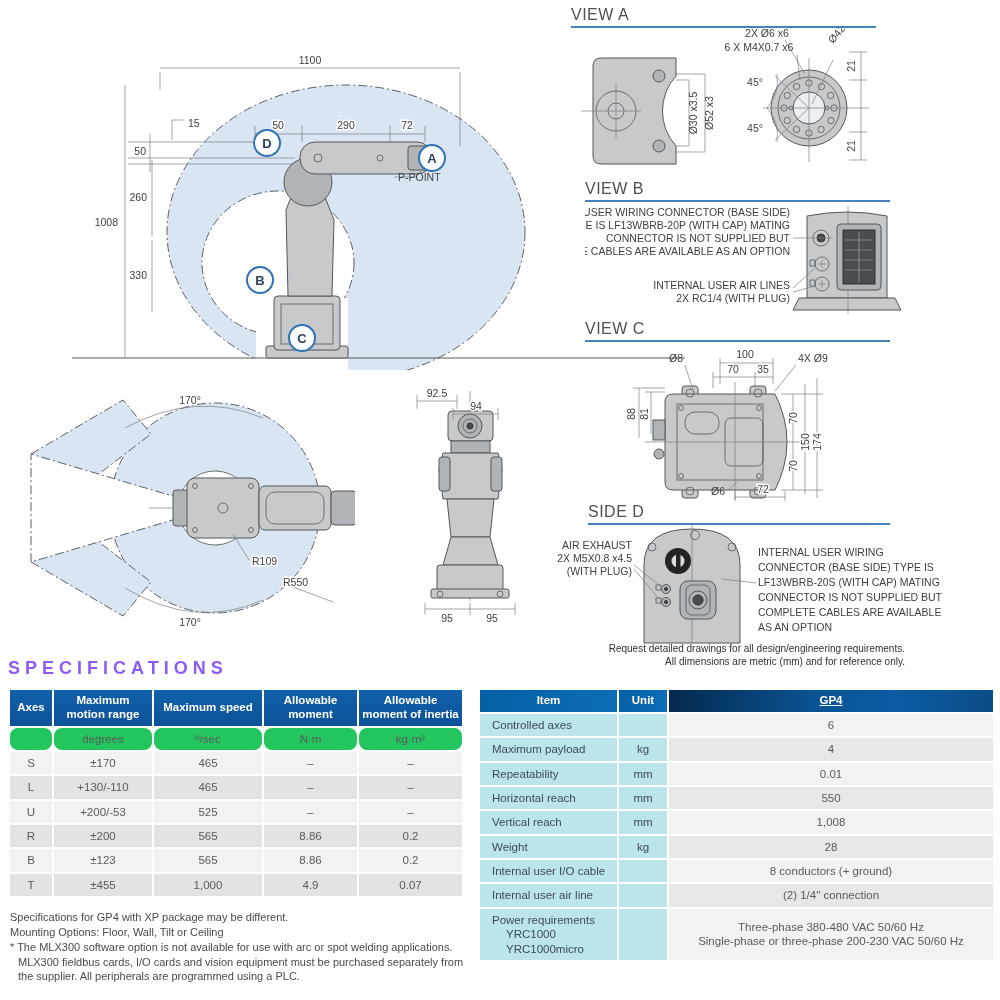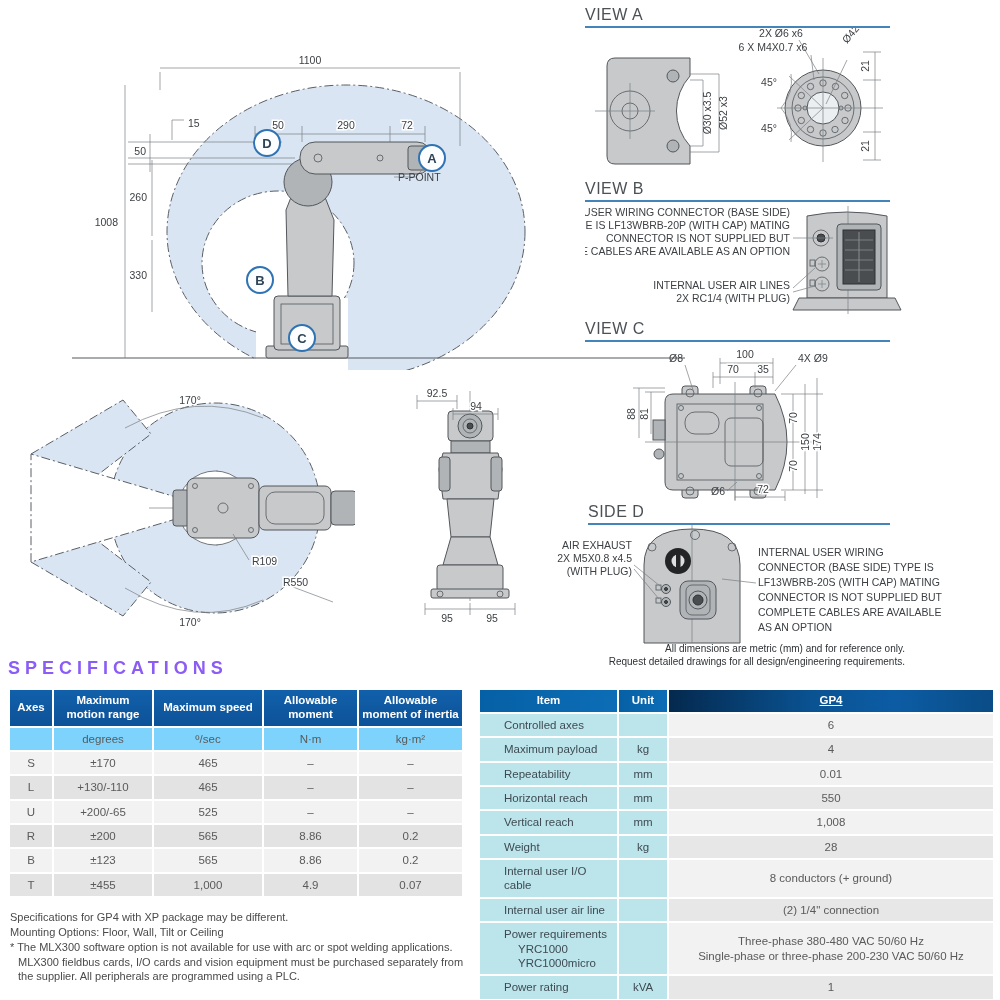--- a/index.html
+++ b/index.html
@@ -24,26 +24,26 @@
   .view-title{font-size:16px;color:#4c5156;letter-spacing:.5px;}
   .view-rule{height:2px;background:#4583bb;margin-top:2px;}
   
   .dims-note{font-size:10px;color:#2e3236;text-align:right;line-height:1.3;}
   
   .spec-title{font-size:18px;font-weight:800;letter-spacing:5px;color:#8b5cf6;}
   table.spec{border-collapse:separate;border-spacing:2px;table-layout:fixed;}
   table.spec th{background:linear-gradient(180deg,#1160ab,#0d5298);color:#fff;
      font-size:11.5px;font-weight:bold;padding:4px 2px;line-height:1.2;text-align:center;}
   table.spec td{font-size:11.5px;color:#5a5a5a;text-align:center;padding:4px 4px;line-height:1.25;}
-  .unit-row td{background:#7dd3fc;color:#3e4a52;}
+  .unit-row td{background:#22c55e;color:#3e4a52;border-radius:8px;}
   .r-light td{background:#f2f2f2;}
   .r-dark td{background:#e3e3e3;}
   table.itemspec th{background:linear-gradient(90deg,#0660a5,#0c6db6);}
   table.itemspec th.gp4-head{background:linear-gradient(90deg,#04294e,#0a5393 45%,#0c5ca4 70%,#0a4c86);text-decoration:underline;}
-  table.itemspec td.item-cell{background:#bce5eb;text-align:left;padding-left:24px;color:#3e4a52;}
+  table.itemspec td.item-cell{background:#bce5eb;text-align:left;padding-left:12px;color:#3e4a52;}
   table.itemspec td.unit-cell{background:#bce5eb;color:#3e4a52;}
   td.v-light{background:#f2f2f2;}
   td.v-dark{background:#e7e7e7;}
   .indent{padding-left:14px;}
   
   .footnotes{font-size:11px;color:#4a4a4a;line-height:1.35;}
   .footnotes .fn3{padding-left:8px;text-indent:-8px;}
 </style>
 </head>
 <body>
@@ -187,21 +187,21 @@
     <line class="thin" x1="30" y1="218" x2="30" y2="230"></line>
     <line class="thin" x1="75" y1="218" x2="75" y2="230"></line>
     <line class="thin" x1="120" y1="218" x2="120" y2="230"></line>
   </g>
   <text x="42" y="12" text-anchor="middle">92.5</text>
   <text x="81" y="25" text-anchor="middle" class="halo">94</text>
   <text x="52" y="237" text-anchor="middle">95</text>
   <text x="97" y="237" text-anchor="middle">95</text>
 </svg>
 
-<div class="abs" style="left:585px;top:6px;width:410px">
+<div class="abs" style="left:571px;top:6px;width:410px">
   <div class="view-title">VIEW A</div>
   <div class="view-rule" style="width:305px"></div>
   <svg width="410" height="148" viewBox="0 0 410 148">
     <g>
       <path class="robot" d="M105,30 L30,30 Q22,30 22,38 L22,128 Q22,136 30,136 L105,136 L105,118 A52,52 0 0 1 105,48 Z"></path>
       <circle class="nofill" cx="45" cy="83" r="20"></circle>
           <circle class="nofill" cx="45" cy="83" r="8"></circle>
       <line class="thin" x1="10" y1="83" x2="70" y2="83"></line>
           <line class="thin" x1="45" y1="55" x2="45" y2="111"></line>
       <circle class="robot2" cx="88" cy="48" r="6"></circle>
@@ -398,22 +398,22 @@
     <text x="218" y="31">INTERNAL USER WIRING</text>
     <text x="218" y="46">CONNECTOR (BASE SIDE) TYPE IS</text>
     <text x="218" y="61">LF13WBRB-20S (WITH CAP) MATING</text>
     <text x="218" y="76">CONNECTOR IS NOT SUPPLIED BUT</text>
     <text x="218" y="91">COMPLETE CABLES ARE AVAILABLE</text>
     <text x="218" y="106">AS AN OPTION</text>
   </svg>
 </div>
 
 <div class="abs dims-note" style="left:585px;top:642px;width:320px">
+  <div>Request detailed drawings for all design/engineering requirements.</div>
   <div>All dimensions are metric (mm) and for reference only.</div>
-  <div>Request detailed drawings for all design/engineering requirements.</div>
 </div>
 
 <div class="abs spec-title" style="left:8px;top:658px">SPECIFICATIONS</div>
 
 <table class="spec abs" style="left:8px;top:688px;width:456px">
   <colgroup>
         <col style="width:42px">
         <col style="width:98px">
         <col style="width:108px">
         <col style="width:93px">
@@ -445,21 +445,21 @@
     </tr>
     <tr class="r-dark">
       <td>L</td>
           <td>+130/-110</td>
           <td>465</td>
           <td>–</td>
           <td>–</td>
     </tr>
     <tr class="r-light">
       <td>U</td>
-          <td>+200/-65</td>
+          <td>+200/-53</td>
           <td>525</td>
           <td>–</td>
           <td>–</td>
     </tr>
     <tr class="r-dark">
       <td>R</td>
           <td>±200</td>
           <td>565</td>
           <td>8.86</td>
           <td>0.2</td>
@@ -540,25 +540,20 @@
         <div>Power requirements</div>
         <div class="indent">YRC1000</div>
         <div class="indent">YRC1000micro</div>
       </td>
       <td class="unit-cell"></td>
       <td class="v-light">
         <div>Three-phase 380-480 VAC 50/60 Hz</div>
         <div>Single-phase or three-phase 200-230 VAC 50/60 Hz</div>
       </td>
     </tr>
-    <tr>
-      <td class="item-cell">Power rating</td>
-      <td class="unit-cell">kVA</td>
-      <td class="v-dark">1</td>
-    </tr>
   </tbody>
 </table>
 
 <div class="abs footnotes" style="left:10px;top:910px;width:458px">
   <div>Specifications for GP4 with XP package may be different.</div>
   <div>Mounting Options: Floor, Wall, Tilt or Ceiling</div>
   <div class="fn3">* The MLX300 software option is not available for use with arc or spot welding applications. MLX300 fieldbus cards, I/O cards and vision equipment must be purchased separately from the supplier. All peripherals are programmed using a PLC.</div>
 </div>
 
 </div>

